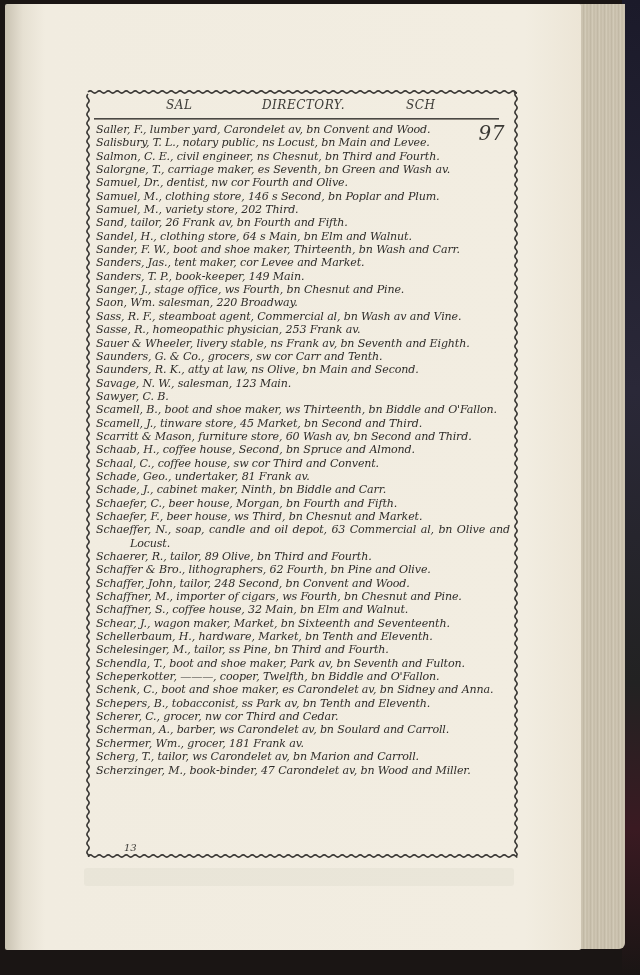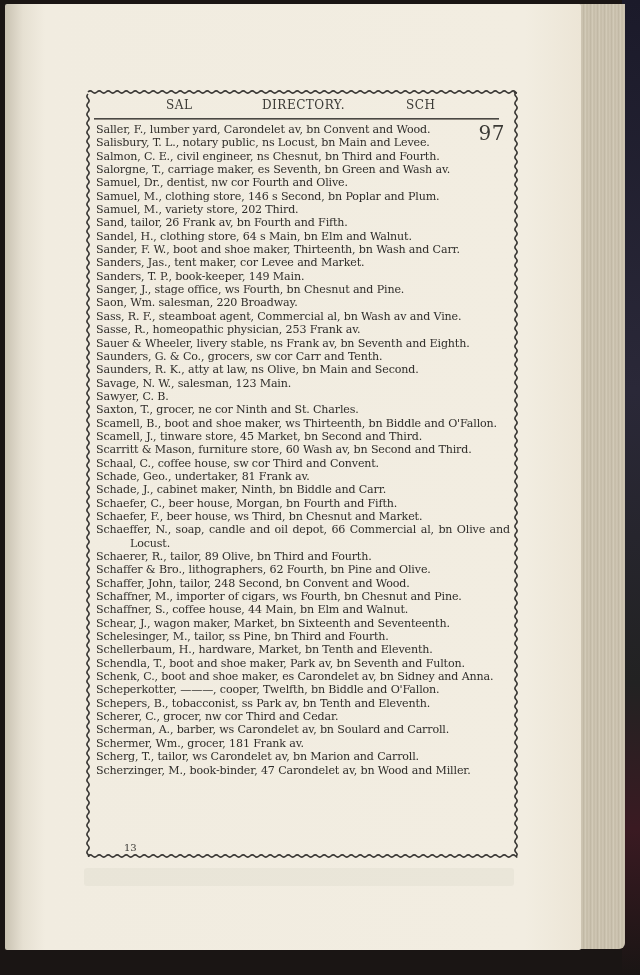--- a/index.html
+++ b/index.html
@@ -17,21 +17,21 @@
   .spine-right {
     position: absolute; left: 622px; top: 0; width: 18px; height: 975px;
     background: linear-gradient(180deg, #1b1a2a 0%, #2a2838 40%, #222 70%, #3a1a22 85%, #1a1514 100%);
   }
   .page {
     position: absolute; left: 5px; top: 4px; width: 576px; height: 946px;
     background: linear-gradient(90deg, #c9c2b2 0px, #e6e0d2 18px, #f1ece0 40px, #f2ede1 520px, #ece5d6 576px);
     border-radius: 2px;
   }
   .frame {
-    position: absolute; left: 84px; top: 88px; width: 436px; height: 772px;
+    position: absolute; left: 84px; top: 88px; width: 436px; height: 772px; font-style: italic;
   }
   .frame svg.border { position: absolute; left: 0; top: 0; }
   .header {
     position: absolute; left: 10px; top: 4px; width: 416px; height: 22px;
     font-size: 12px; color: #3b3a36; letter-spacing: 0.5px;
   }
   .header .left { position: absolute; left: 72px; top: 6px; }
   .header .center { position: absolute; left: 168px; top: 6px; }
   .header .right { position: absolute; left: 312px; top: 6px; }
   .header .pageno { position: absolute; right: 5px; top: 0; font-size: 20px; margin-top: 29px; }
@@ -94,41 +94,41 @@
       <div class="entry">Sanders, T. P., book-keeper, 149 Main.</div>
       <div class="entry">Sanger, J., stage office, ws Fourth, bn Chesnut and Pine.</div>
       <div class="entry">Saon, Wm. salesman, 220 Broadway.</div>
       <div class="entry">Sass, R. F., steamboat agent, Commercial al, bn Wash av and Vine.</div>
       <div class="entry">Sasse, R., homeopathic physician, 253 Frank av.</div>
       <div class="entry">Sauer &amp; Wheeler, livery stable, ns Frank av, bn Seventh and Eighth.</div>
       <div class="entry">Saunders, G. &amp; Co., grocers, sw cor Carr and Tenth.</div>
       <div class="entry">Saunders, R. K., atty at law, ns Olive, bn Main and Second.</div>
       <div class="entry">Savage, N. W., salesman, 123 Main.</div>
       <div class="entry">Sawyer, C. B.</div>
-      <div class="entry">Saxton, T., grocer, ne cor Ninth and St. Charles.</div>
       <div class="entry wrap">Scamell, B., boot and shoe maker, ws Thirteenth, bn Biddle and O'Fallon.</div>
       <div class="entry">Scamell, J., tinware store, 45 Market, bn Second and Third.</div>
       <div class="entry">Scarritt &amp; Mason, furniture store, 60 Wash av, bn Second and Third.</div>
+      <div class="entry">Schaab, H., coffee house, Second, bn Spruce and Almond.</div>
       <div class="entry">Schaal, C., coffee house, sw cor Third and Convent.</div>
       <div class="entry">Schade, Geo., undertaker, 81 Frank av.</div>
       <div class="entry">Schade, J., cabinet maker, Ninth, bn Biddle and Carr.</div>
       <div class="entry">Schaefer, C., beer house, Morgan, bn Fourth and Fifth.</div>
       <div class="entry">Schaefer, F., beer house, ws Third, bn Chesnut and Market.</div>
-      <div class="entry wrap">Schaeffer, N., soap, candle and oil depot, 66 Commercial al, bn Olive and Locust.</div>
+      <div class="entry wrap">Schaeffer, N., soap, candle and oil depot, 63 Commercial al, bn Olive and Locust.</div>
       <div class="entry">Schaerer, R., tailor, 89 Olive, bn Third and Fourth.</div>
       <div class="entry">Schaffer &amp; Bro., lithographers, 62 Fourth, bn Pine and Olive.</div>
       <div class="entry">Schaffer, John, tailor, 248 Second, bn Convent and Wood.</div>
       <div class="entry">Schaffner, M., importer of cigars, ws Fourth, bn Chesnut and Pine.</div>
-      <div class="entry">Schaffner, S., coffee house, 44 Main, bn Elm and Walnut.</div>
+      <div class="entry">Schaffner, S., coffee house, 32 Main, bn Elm and Walnut.</div>
       <div class="entry">Schear, J., wagon maker, Market, bn Sixteenth and Seventeenth.</div>
+      <div class="entry">Schellerbaum, H., hardware, Market, bn Tenth and Eleventh.</div>
       <div class="entry">Schelesinger, M., tailor, ss Pine, bn Third and Fourth.</div>
-      <div class="entry">Schellerbaum, H., hardware, Market, bn Tenth and Eleventh.</div>
       <div class="entry">Schendla, T., boot and shoe maker, Park av, bn Seventh and Fulton.</div>
+      <div class="entry">Scheperkotter, ———, cooper, Twelfth, bn Biddle and O'Fallon.</div>
       <div class="entry wrap">Schenk, C., boot and shoe maker, es Carondelet av, bn Sidney and Anna.</div>
-      <div class="entry">Scheperkotter, ———, cooper, Twelfth, bn Biddle and O'Fallon.</div>
       <div class="entry">Schepers, B., tobacconist, ss Park av, bn Tenth and Eleventh.</div>
       <div class="entry">Scherer, C., grocer, nw cor Third and Cedar.</div>
       <div class="entry">Scherman, A., barber, ws Carondelet av, bn Soulard and Carroll.</div>
       <div class="entry">Schermer, Wm., grocer, 181 Frank av.</div>
       <div class="entry">Scherg, T., tailor, ws Carondelet av, bn Marion and Carroll.</div>
       <div class="entry">Scherzinger, M., book-binder, 47 Carondelet av, bn Wood and Miller.</div>
     </div>
 
   <span class="signature">13</span>
 </div>

